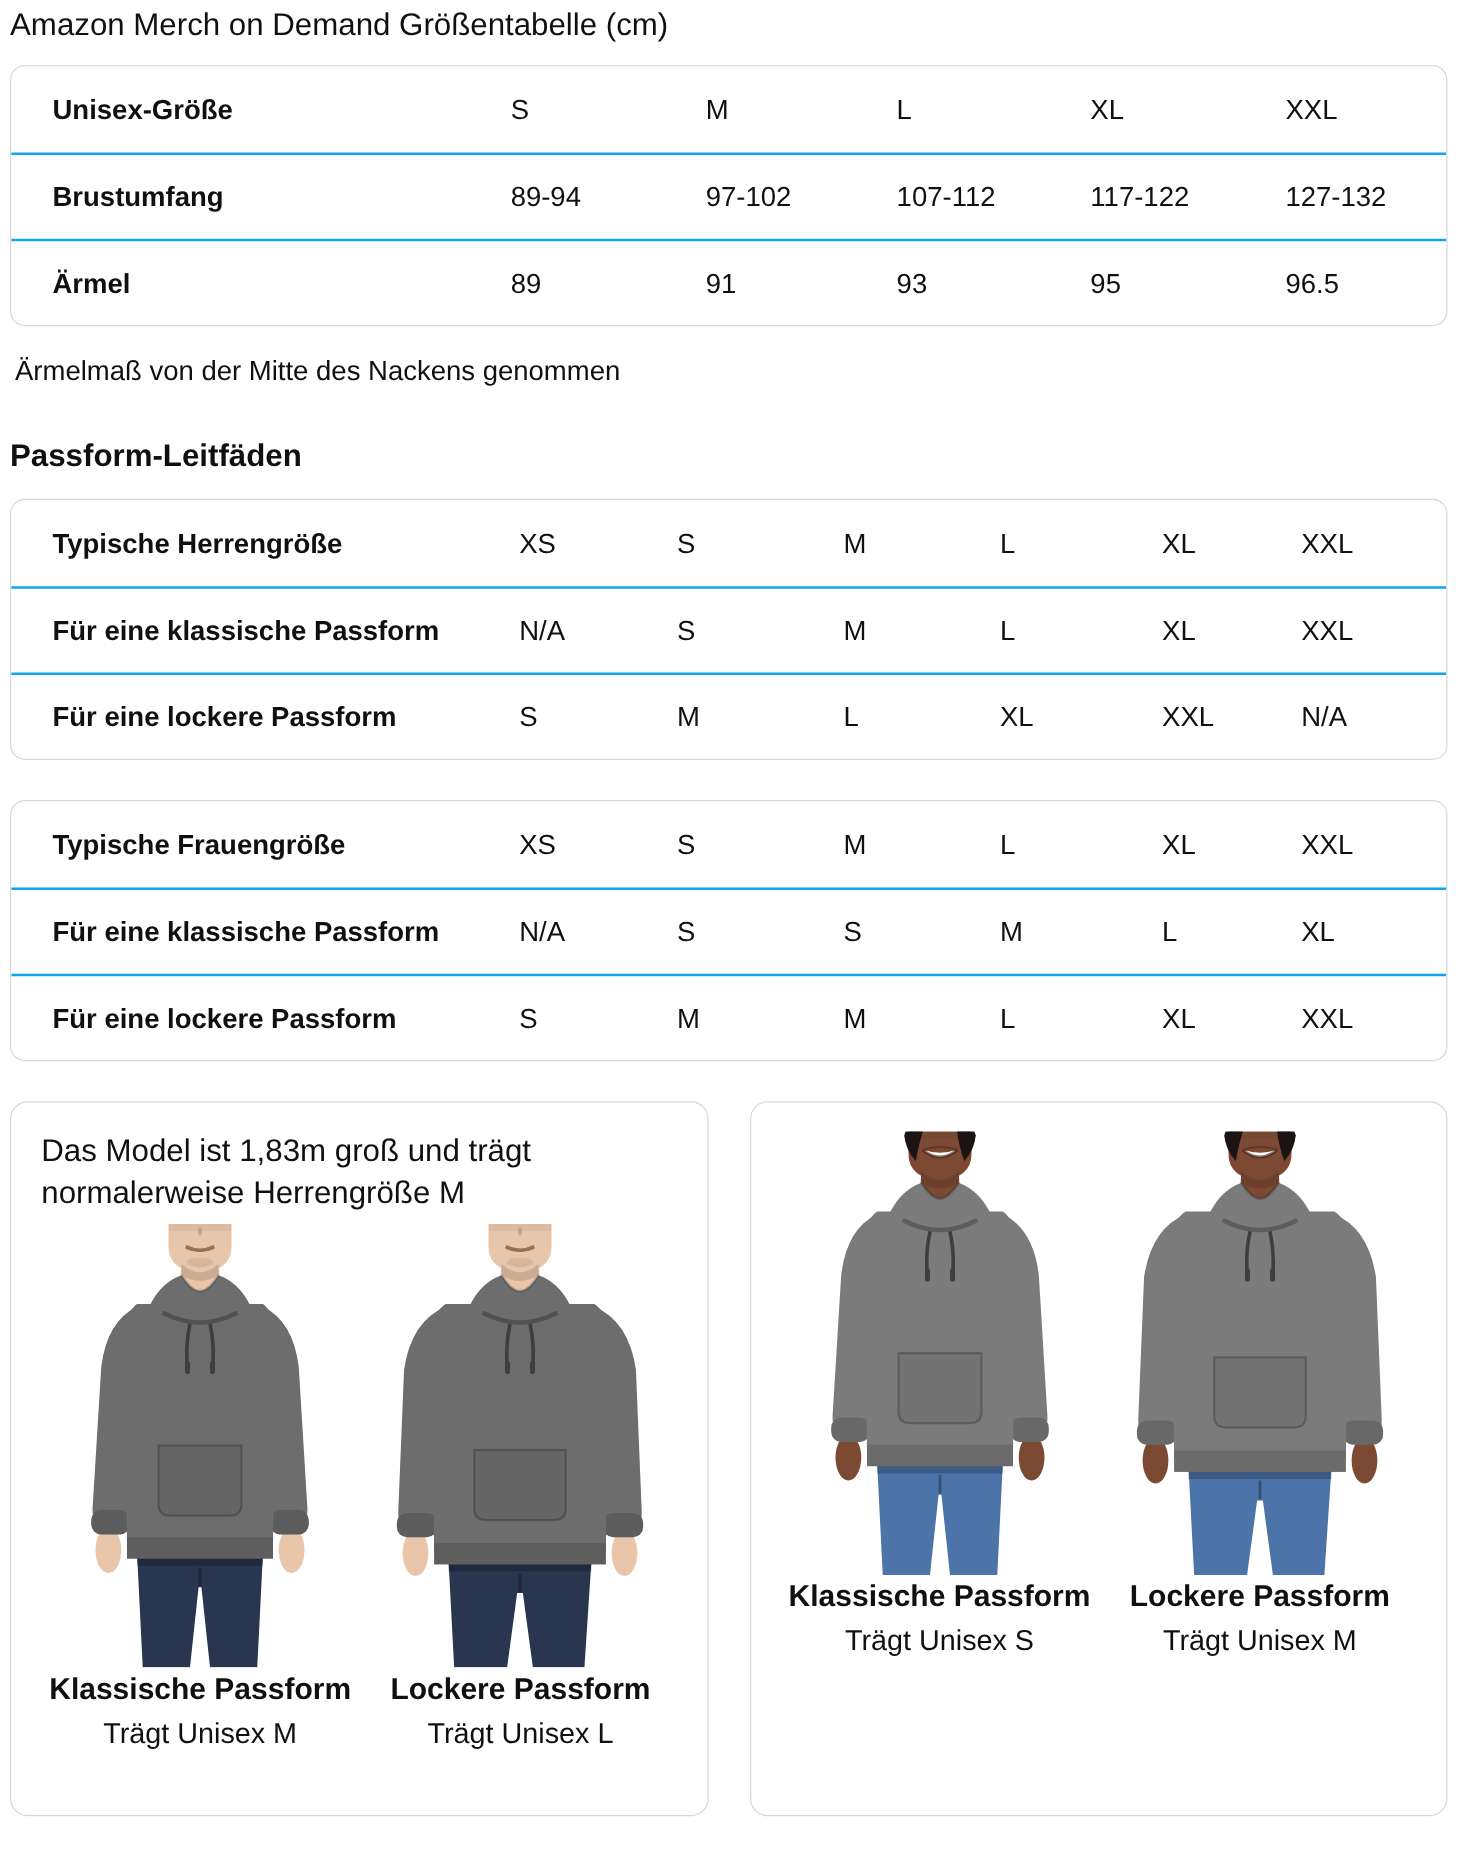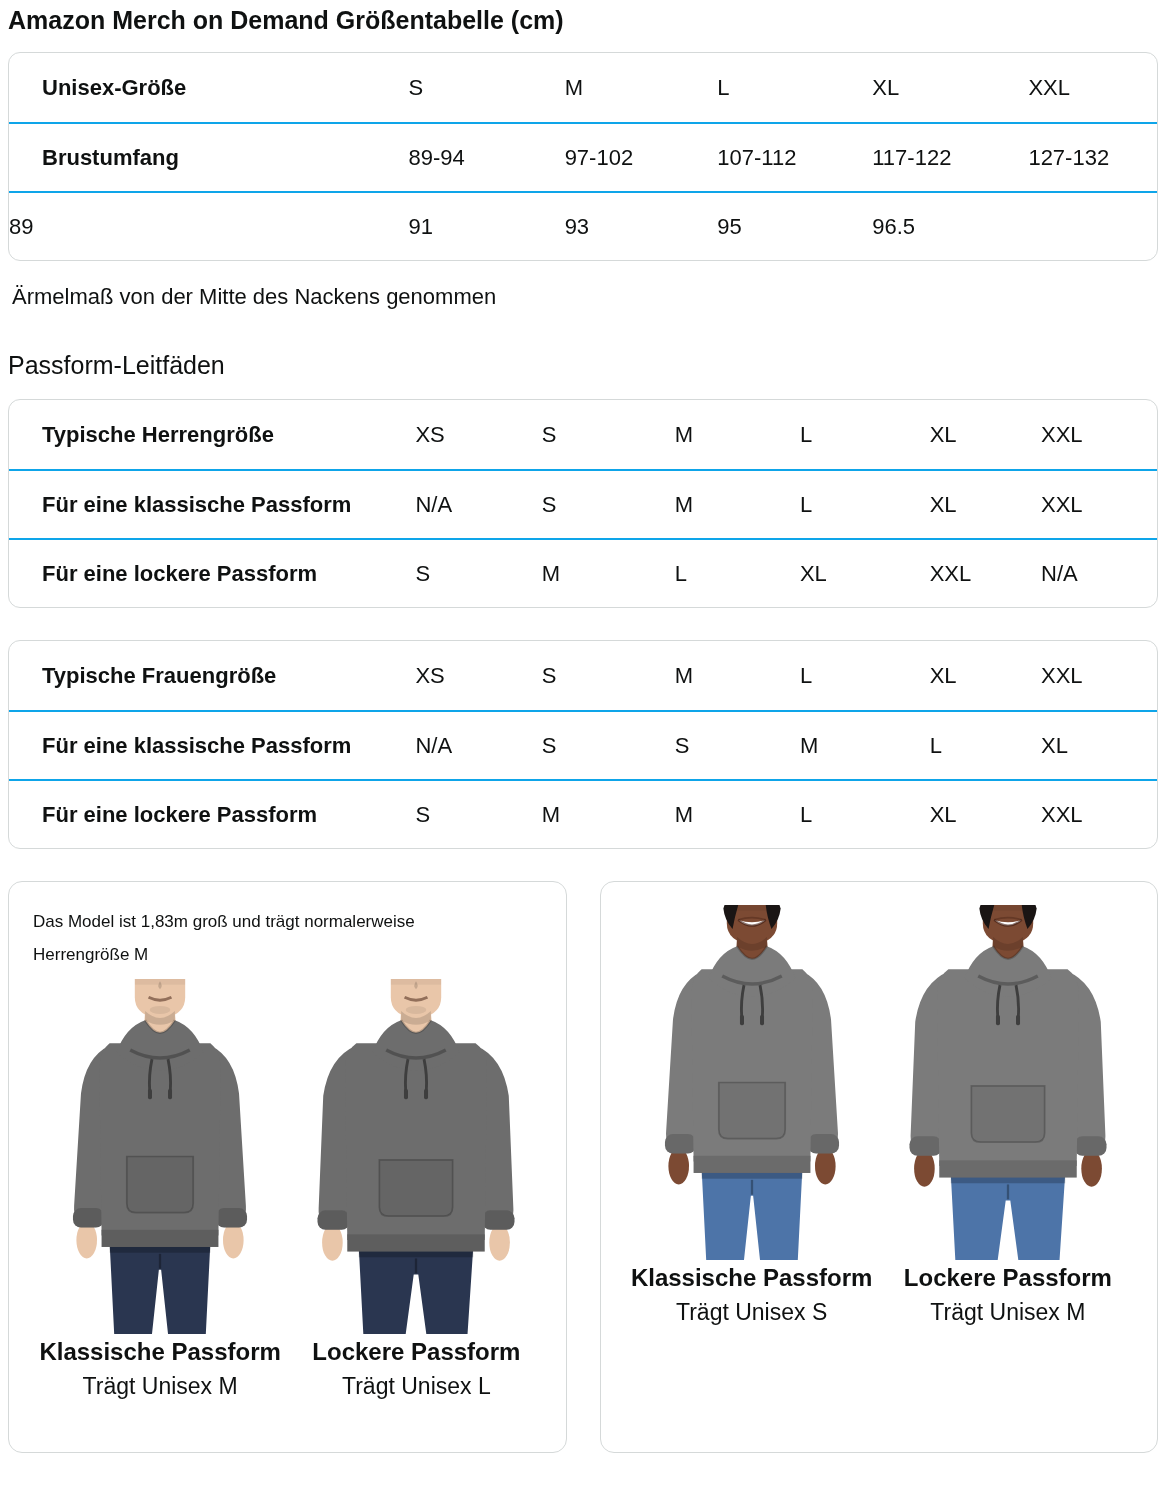--- a/index.html
+++ b/index.html
@@ -4,45 +4,45 @@
 <style>
   * { margin:0; padding:0; box-sizing:border-box; }
   html,body { background:#fff; }
   body {
     width:1167px; height:1500px; overflow:hidden;
     font-family:"Liberation Sans", sans-serif;
     color:#0f1111;
   }
   .wrap { padding:4px 9px 0 8px; }
 
-  .page-title { font-size:25px; font-weight:700; margin:2px 0 17px 0; letter-spacing:0; }
+  .page-title { font-size:25px; font-weight:400; margin:2px 0 17px 0; letter-spacing:0; }
 
   .tbl {
     border:1px solid #d5d9d9; border-radius:12px; overflow:hidden;
     background:#fff;
   }
   .tbl .row { display:grid; align-items:center; min-height:69px; }
   .tbl .row + .row { border-top:2px solid #0ea5e9; }
   .sizetable .row { grid-template-columns:34.8% 13.6% 13.3% 13.5% 13.6% 1fr; }
   .fittable  .row { grid-template-columns:35.4% 11.0% 11.6% 10.9% 11.3% 9.7% 1fr; }
   .tbl .lbl { font-weight:700; padding-left:33px; font-size:22px; }
   .tbl .val { font-size:22px; font-weight:400; }
 
   .note { font-size:22px; margin:23px 0 0 4px; }
-  .section-title { font-size:25px; font-weight:400; margin:41px 0 19px 0; }
+  .section-title { font-size:25px; font-weight:700; margin:41px 0 19px 0; }
 
   .fittable { margin-bottom:32px; }
   .sizetable { margin-bottom:0; }
 
   .cards { display:flex; gap:33px; margin-top:31px; }
   .card {
     flex:1 1 0; border:1px solid #d5d9d9; border-radius:14px;
     padding:23px 22px 20px 24px; min-height:572px; background:#fff;
   }
-  .card-caption { font-size:17px; line-height:33px; max-width:475px; margin-bottom:8px; }
+  .card-caption { font-size:25px; line-height:33px; max-width:475px; margin-bottom:8px; }
   .figs { display:flex; justify-content:center; gap:2px; }
   .figure { flex:1 1 0; display:flex; flex-direction:column; align-items:center; }
   .model-svg { width:252px; height:355px; display:block; }
   .fit-label { font-size:24px; font-weight:700; margin-top:4px; text-align:center; }
   .size-label { font-size:23px; font-weight:400; margin-top:7px; text-align:left; }
 
   
   .men   { --skin:#e9c6a9; --hoodie:#6d6d6d; --jeans:#2a3650; }
   .women { --skin:#7c4a33; --hoodie:#7b7b7b; --jeans:#4d74a8; }
 </style>
@@ -144,20 +144,21 @@
     </div>
     <div class="row">
       <div class="lbl">Brustumfang</div>
       <div class="val">89-94</div>
       <div class="val">97-102</div>
       <div class="val">107-112</div>
       <div class="val">117-122</div>
       <div class="val">127-132</div>
     </div>
     <div class="row">
+      <div class="lbl">Ärmel</div>
       <div class="val">89</div>
       <div class="val">91</div>
       <div class="val">93</div>
       <div class="val">95</div>
       <div class="val">96.5</div>
     </div>
   </div>
 
   <p class="note">Ärmelmaß von der Mitte des Nackens genommen</p>
 

